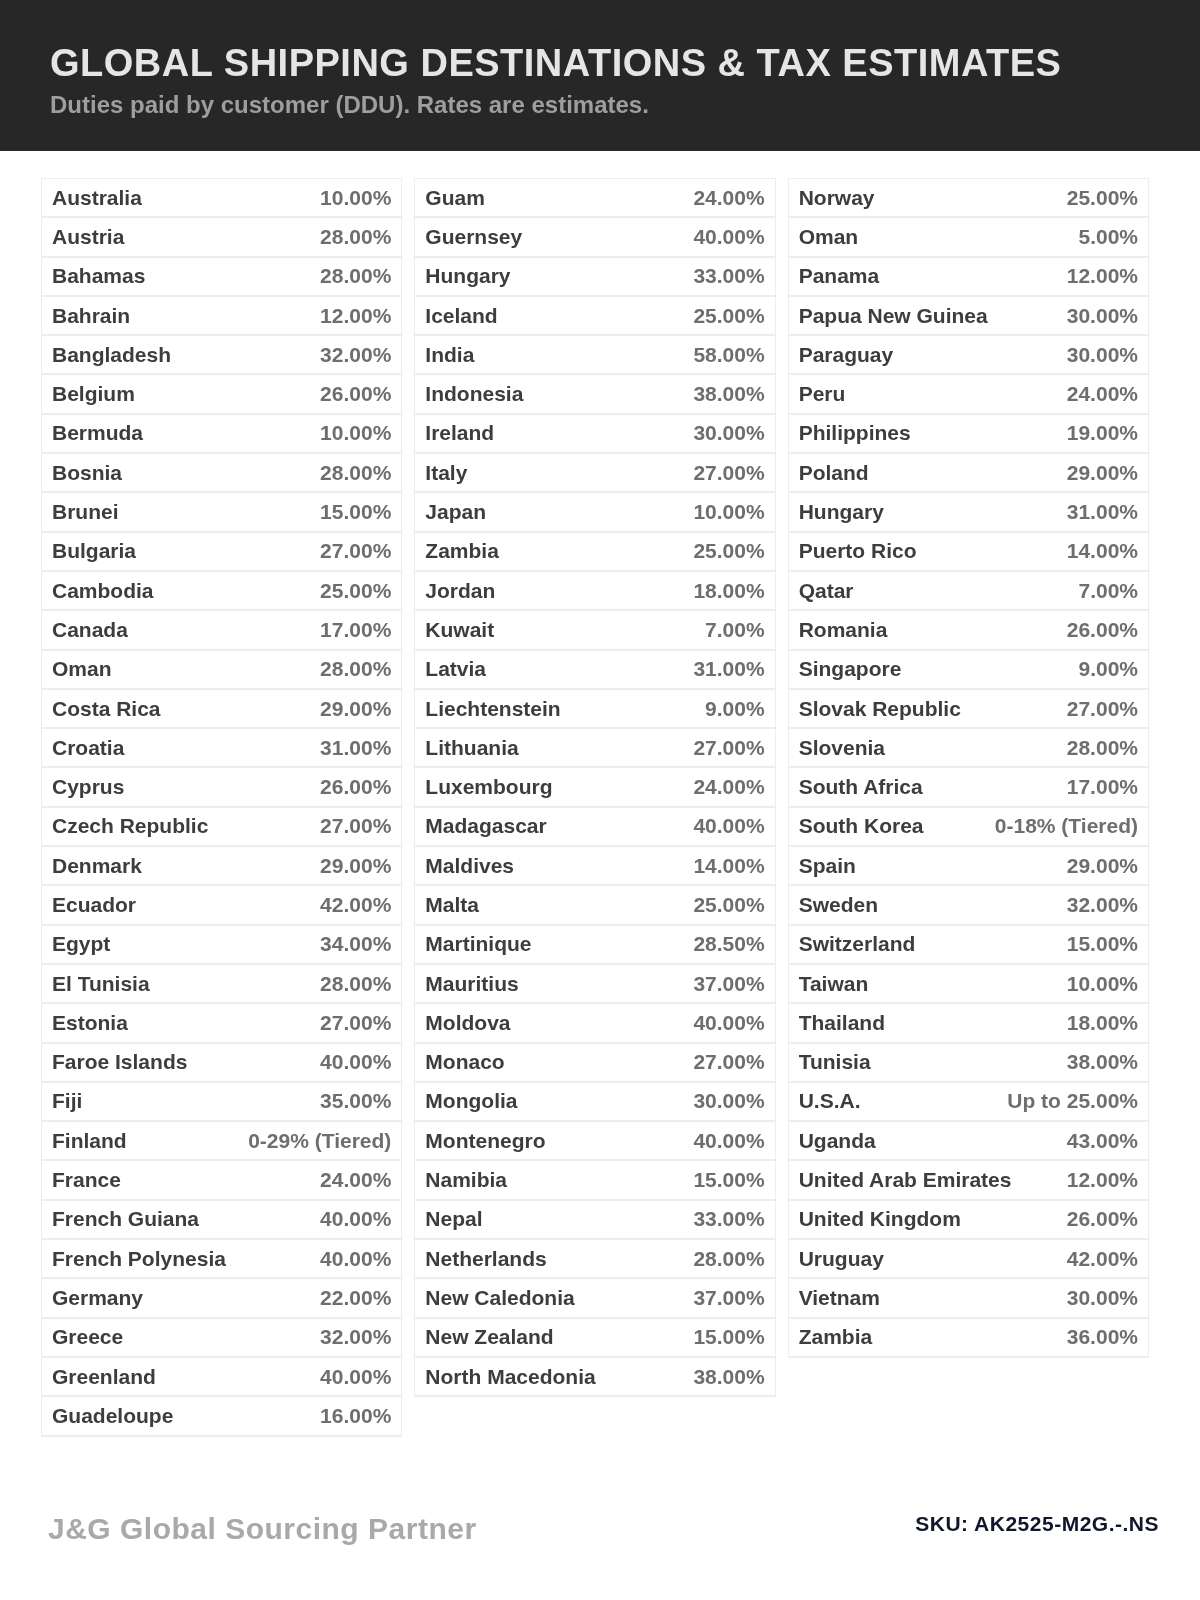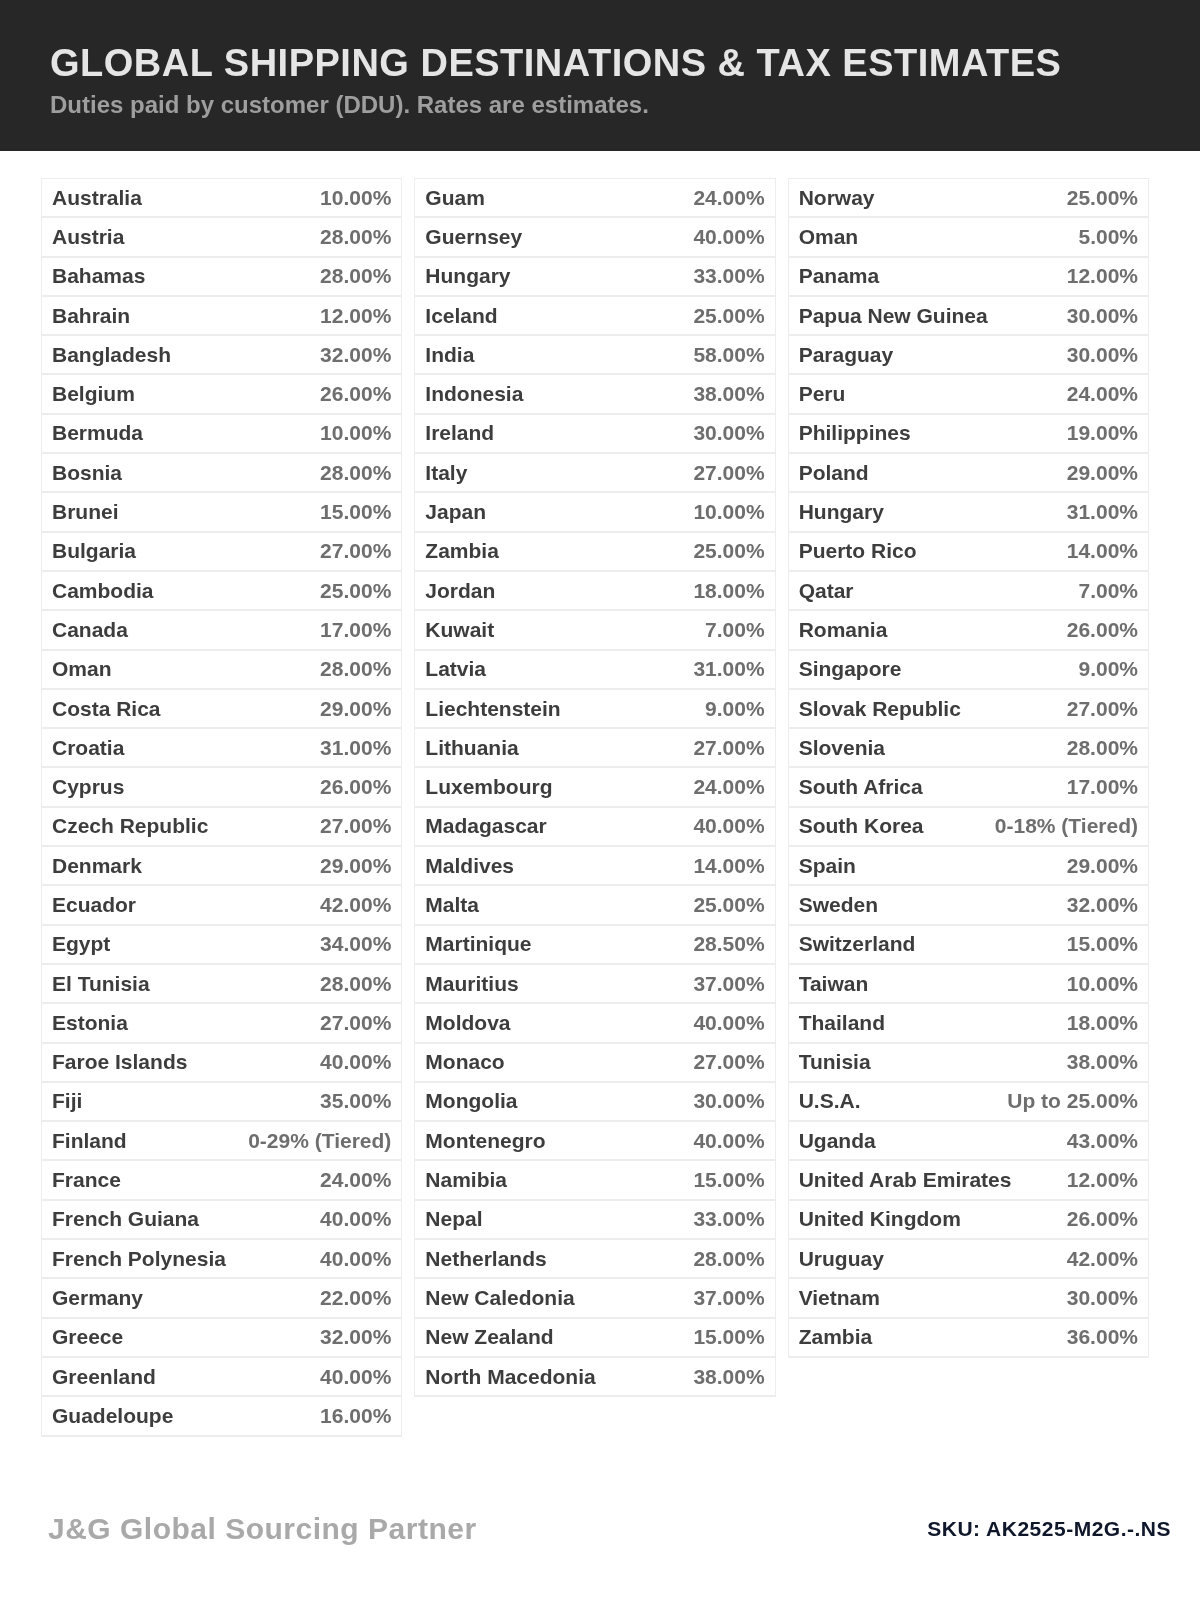--- a/index.html
+++ b/index.html
@@ -64,25 +64,25 @@
   .rate {
     color: #6e6e6e;
     font-size: 21px;
     font-weight: 700;
     white-space: nowrap;
     margin-left: 8px;
   }
   .footer {
     position: absolute;
     left: 48px;
-    right: 29px;
+    right: 41px;
     top: 1512px;
     display: flex;
     justify-content: space-between;
-    align-items: center;
+    align-items: flex-start;
     gap: 28px;
   }
   .brand {
     color: #a9a9a9;
     font-size: 30px;
     font-weight: 800;
     letter-spacing: 0.5px;
   }
   .sku {
     color: #0f172a;

